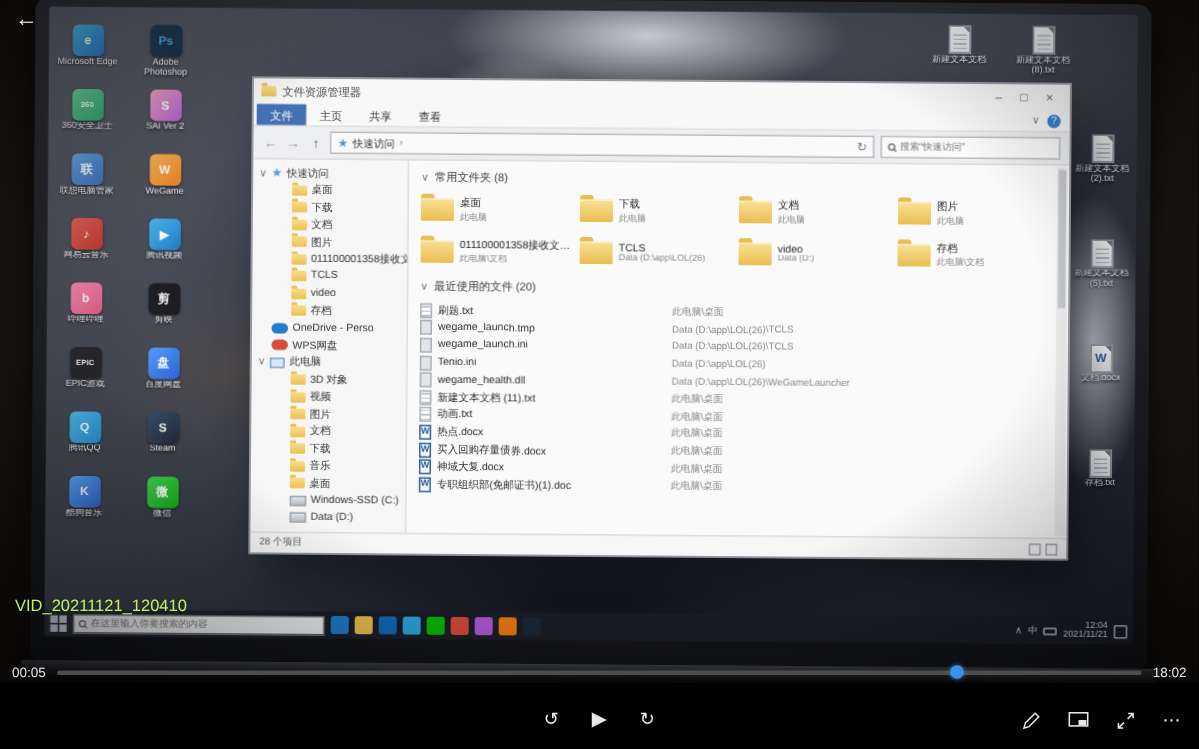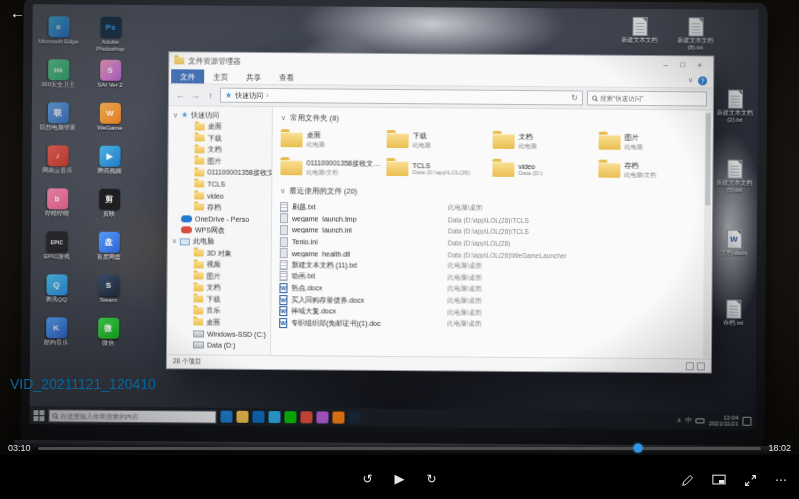--- a/index.html
+++ b/index.html
@@ -155,21 +155,21 @@
   .ti { width:12px; height:12px; border-radius:2px; flex:none; }
   .ti1{background:#1e7fd0}.ti2{background:#f0c350}.ti3{background:#0f6cbd}.ti4{background:#2ea7e0}
   .ti5{background:#09bb07}.ti6{background:#d84a3c}.ti7{background:#b05ad2}.ti8{background:#ef7a12}.ti9{background:#1b2838}
   .tray { margin-left:auto; display:flex; align-items:center; gap:4px; color:#cfd3da; font-size:6.5px; }
   .battery { width:9px; height:5px; border:1px solid #cfd3da; border-radius:1px; }
   .clock { display:flex; flex-direction:column; align-items:flex-end; font-size:6px; line-height:6.5px; color:#e2e6ed; }
   .notif { width:9px; height:9px; border:1px solid #cfd3da; border-radius:1px; }
 
   
   .back { position:absolute; left:10px; top:4px; color:#fff; font-size:15px; z-index:100; cursor:pointer; }
-  .fname { position:absolute; left:10px; top:376px; color:#0369a1; font-size:14px; z-index:100; }
+  .fname { position:absolute; left:10px; top:398px; color:#bef264; font-size:11px; z-index:100; }
   .timeline { position:absolute; left:0; right:0; top:441px; height:14px; z-index:100;
     display:flex; align-items:center; gap:7px; padding:0 8px; color:#e6e6e6; font-size:9px; }
   .track { flex:1; height:3px; background:#4d4d4d; border-radius:2px; position:relative; }
   .fill { height:100%; background:#3694e8; border-radius:2px; width:0; }
   .thumb { position:absolute; top:50%; left:0; width:9px; height:9px; background:#3694e8; border-radius:50%;
     transform:translate(-50%,-50%); box-shadow:0 0 3px rgba(54,148,232,.9); }
   .controls { position:absolute; left:0; right:0; bottom:0; height:32px; z-index:100; }
   .cgc { position:absolute; left:50%; transform:translateX(-50%); top:5px; display:flex; gap:22px;
     align-items:center; color:#e8e8e8; }
   .cgr { position:absolute; right:12px; top:6px; display:flex; gap:18px; align-items:center; color:#e8e8e8; }
@@ -578,21 +578,21 @@
     </div>
   </div>
   <div class="base"></div>
   <div class="vignette"></div>
 </div>
 
 <div class="back">←</div>
 <div class="fname">VID_20211121_120410</div>
 
 <div class="timeline">
-  <span>03:10</span>
+  <span>00:05</span>
   <span class="track">
     <span class="fill" style="width: 83%;"></span>
     <span class="thumb" style="left: 83%;"></span>
   </span>
   <span>18:02</span>
 </div>
 
 <div class="controls">
   <span class="cgc">
     <span class="cbtn">↺</span>

